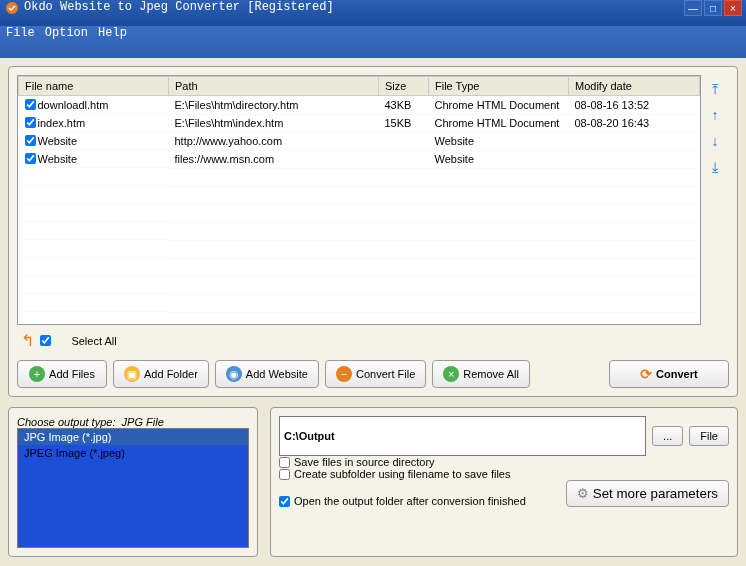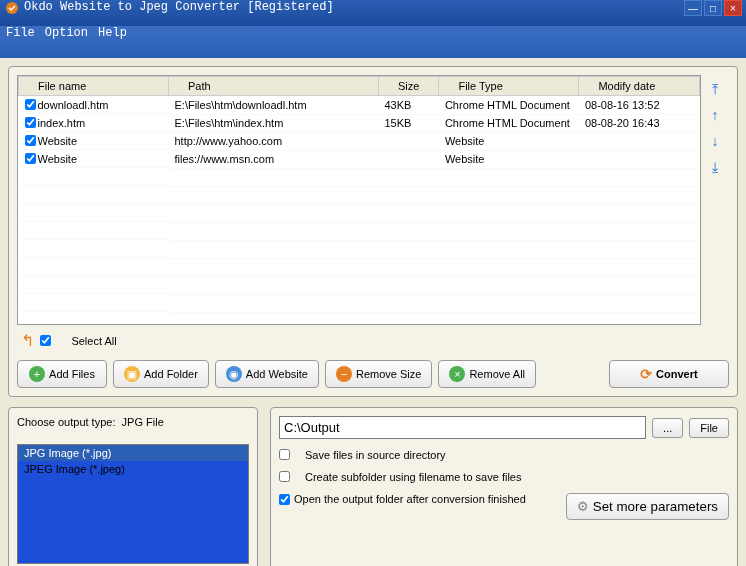--- a/index.html
+++ b/index.html
@@ -10,21 +10,21 @@
 .titlebar-btns { display: flex; gap: 2px; }
 .titlebar-btn { width: 18px; height: 16px; background: #2b5fb3; border: 1px solid #4a7dc9; display: flex; align-items: center; justify-content: center; font-size: 10px; cursor: pointer; }
 .titlebar-btn.close { background: #c0392b; border-color: #e74c3c; }
 .menubar { background: linear-gradient(#3a6fc3, #2b5fb3); height: 32px; display: flex; align-items: flex-start; padding: 0 6px; color: #fff; font-family: 'Courier New', monospace; font-size: 12px; }
 .menubar span { margin-right: 10px; cursor: pointer; }
 .content { background: #ece9d8; padding: 8px; height: 518px; }
 .panel { background: #f5f3e8; border: 1px solid #999; border-radius: 4px; padding: 8px; }
 .file-area { display: flex; gap: 4px; }
 .file-table-wrap { flex: 1; background: #fff; border: 1px solid #999; height: 250px; overflow: hidden; }
 .file-table { width: 100%; border-collapse: collapse; }
-.file-table th { background: #ece9d8; border: 1px solid #ccc; text-align: left; padding: 3px 19px; font-weight: normal; }
+.file-table th { background: #ece9d8; border: 1px solid #ccc; text-align: left; padding: 3px 6px; font-weight: normal; }
 .file-table td { padding: 1px 6px; height: 18px; border-bottom: 1px solid #f9f9f9; }
 .file-table td:first-child { display: flex; align-items: center; gap: 2px; }
 .chk { width: 11px; height: 11px; }
 .size-col { text-align: left; }
 .arrow-col { width: 24px; display: flex; flex-direction: column; gap: 6px; padding-top: 4px; }
 .arrow-btn { width: 20px; height: 20px; display: flex; align-items: center; justify-content: center; cursor: pointer; font-size: 14px; color: #1e6fd8; }
 .arrow-up-folder { color: #e67e22; font-size: 16px; margin-right: 6px; }
 .selectall-row { display: flex; align-items: center; padding: 6px 4px; }
 .toolbar { display: flex; gap: 6px; margin-top: 4px; }
 .btn { background: linear-gradient(#fdfdfd, #e8e8e8); border: 1px solid #999; border-radius: 4px; padding: 5px 10px; display: flex; align-items: center; gap: 4px; font-size: 11px; cursor: pointer; min-width: 90px; justify-content: center; }
@@ -32,28 +32,28 @@
 .btn .ico { width: 16px; height: 16px; display: inline-flex; align-items: center; justify-content: center; border-radius: 50%; font-size: 11px; }
 .ico-add { background: #4caf50; color: #fff; }
 .ico-folder { background: #f5b83d; color: #fff; }
 .ico-globe { background: #4a90d9; color: #fff; }
 .ico-remove { background: #e67e22; color: #fff; }
 .ico-removeall { background: #4caf50; color: #fff; }
 .ico-convert { color: #e67e22; font-size: 14px; }
 .bottom-row { display: flex; gap: 12px; margin-top: 10px; }
 .output-type-panel { width: 250px; }
 .output-folder-panel { flex: 1; }
-.panel-label { margin-bottom: 16px; }
+.panel-label { margin-bottom: 0; font-style: italic; }
 .listbox { background: #1d4ed8; border: 1px solid #7a7a7a; height: 120px; }
 .listbox-item { padding: 2px 6px; }
 .listbox-item.selected { background: #2b5fb3; color: #fff; }
 .folder-row { display: flex; gap: 6px; align-items: center; }
-.folder-input { flex: 1; border: 1px solid #7a7a7a; padding: 3px 4px; font-size: 13px; }
+.folder-input { flex: 1; border: 1px solid #7a7a7a; padding: 13px 4px; font-size: 11px; font-weight: bold; }
 .small-btn { background: linear-gradient(#fdfdfd, #e8e8e8); border: 1px solid #999; border-radius: 3px; padding: 3px 10px; cursor: pointer; font-size: 11px; }
-.check-row { display: flex; align-items: flex-start; gap: 15px; margin-top: 10px; }
+.check-row { display: flex; align-items: flex-end; gap: 4px; }
 .set-params-btn { background: linear-gradient(#fdfdfd, #e8e8e8); border: 1px solid #999; border-radius: 4px; padding: 5px 10px; display: flex; align-items: center; gap: 4px; cursor: pointer; }
 .gear { color: #888; }
 </style>
 </head>
 <body>
 
 <div class="titlebar">
   <svg class="titlebar-icon" viewBox="0 0 16 16">
       <circle cx="8" cy="8" r="6" fill="#e67e22"></circle>
       <path d="M5 8l2 2 4-4" stroke="#fff" stroke-width="1.5" fill="none"></path>
@@ -82,21 +82,21 @@
             <th style="width:150px">File name</th>
             <th style="width:210px">Path</th>
             <th style="width:50px" class="size-col">Size</th>
             <th style="width:140px">File Type</th>
             <th>Modify date</th>
           </tr>
             </thead>
           <tbody id="file-rows">
               <tr>
                 <td><input type="checkbox" checked="" class="chk" style="">downloadl.htm</td>
-                <td>E:\Files\htm\downloadl.htm</td>
+                <td>E:\Files\htm\directory.htm</td>
                 <td class="size-col">43KB</td>
                 <td>Chrome HTML Document</td>
                 <td>08-08-16 13:52</td>
               </tr>
               <tr>
                 <td><input type="checkbox" checked="" class="chk" style="">index.htm</td>
                 <td>E:\Files\htm\index.htm</td>
                 <td class="size-col">15KB</td>
                 <td>Chrome HTML Document</td>
                 <td>08-08-20 16:43</td>
@@ -203,21 +203,21 @@
       <button class="btn">
           <span class="ico ico-folder">▣</span>
           <span>Add Folder</span>
         </button>
       <button class="btn">
           <span class="ico ico-globe">◉</span>
           <span>Add Website</span>
         </button>
       <button class="btn">
           <span class="ico ico-remove">−</span>
-          <span>Remove Size</span>
+          <span>Convert File</span>
         </button>
       <button class="btn">
           <span class="ico ico-removeall">×</span>
           <span>Remove All</span>
         </button>
       <div style="flex:1"></div>
       <button class="btn convert">
           <span class="ico-convert">⟳</span>
           <span>Convert</span>
         </button>

